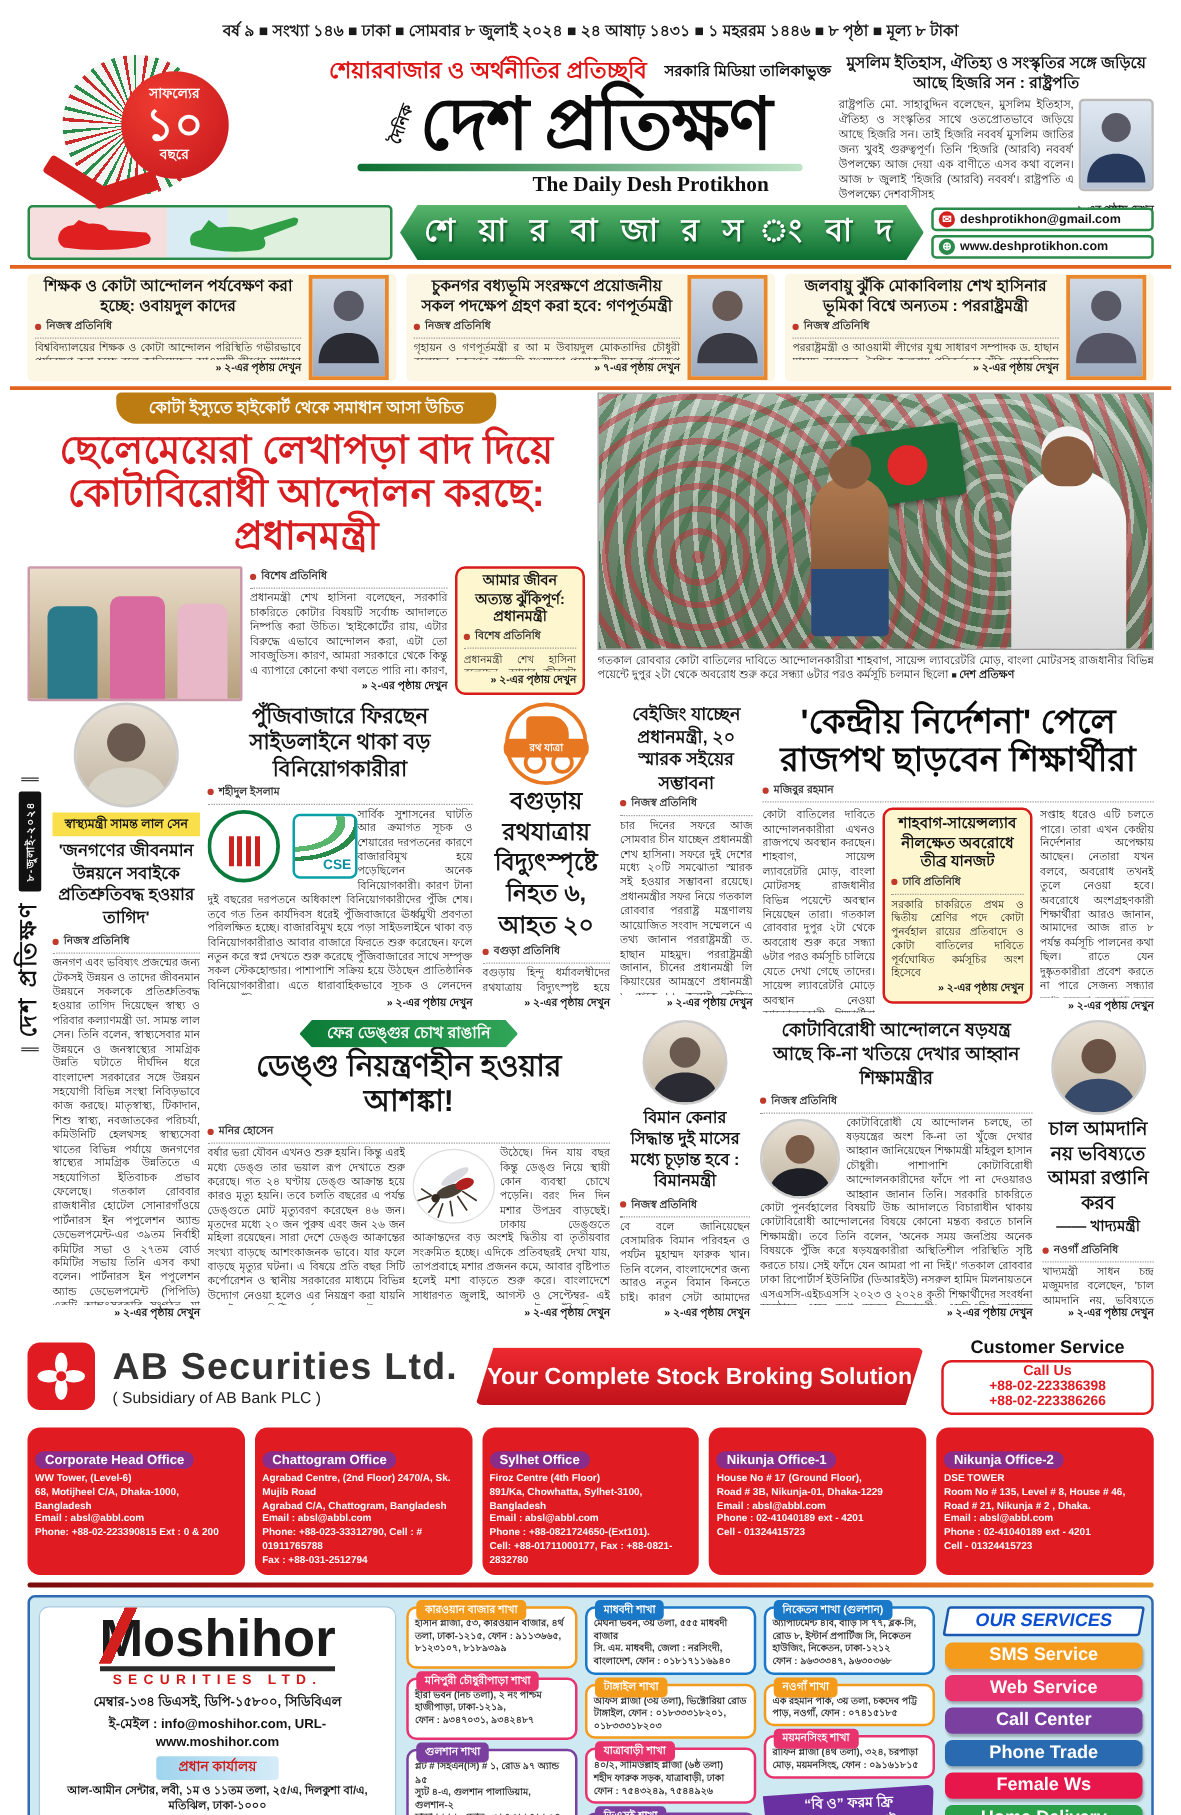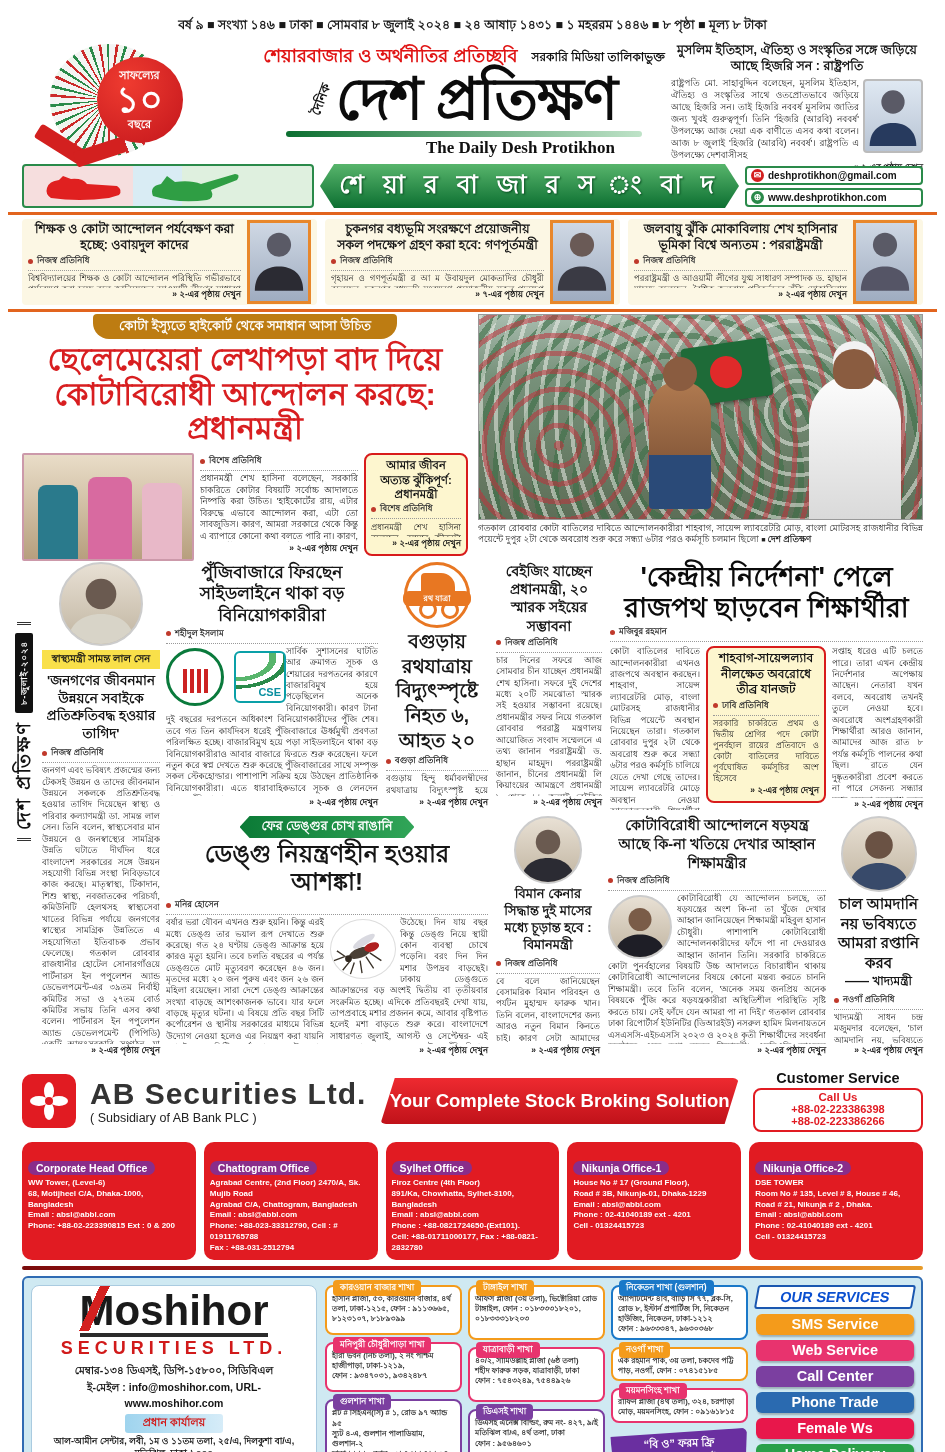--- a/index.html
+++ b/index.html
@@ -182,21 +182,21 @@
   .ab-card .oc-title { display:inline-block; background:#8a2d8a; color:#fff; font-size:10.5px; font-weight:900; border-radius:8px; padding:1px 8px; margin-bottom:3px; }
   .ab-card .oc-lines { color:#fff; font-size:8px; font-weight:bold; line-height:1.35; white-space:pre-line; }
   .hr-ab { height:4px; background:linear-gradient(90deg,#7a0c0c,#e11b22 55%,#e2641e 75%,#e89b28); margin-top:6px; border-radius:2px; }
 
   
   .mosh { margin:6px 14px 8px 14px; background:#cfe9f2; border:2px solid #2f6bb3; border-radius:6px; padding:7px; display:flex; gap:8px; height:198px; }
   .mosh-left { width:286px; flex:none; background:#fff; border-radius:8px; border:1px solid #aacbe0; padding:4px 8px; text-align:center; position:relative; overflow:hidden; }
   .mosh-brand { font-size:42px; font-weight:900; color:#1a1a1a; line-height:1; border-bottom:4px solid #2b2b2b; display:inline-block; padding-bottom:1px; position:relative; }
   .mosh-brand::before { content:""; position:absolute; left:-4px; bottom:2px; width:34px; height:46px;
     background:linear-gradient(115deg, transparent 44%, #d3201f 44% 62%, transparent 62%); }
-  .mosh-sub { color:#d11a1a; font-weight:900; font-size:18px; letter-spacing:5px; margin-top:1px; }
+  .mosh-sub { color:#d11a1a; font-weight:900; font-size:11px; letter-spacing:5px; margin-top:1px; }
   .mosh-member { font-size:10.5px; font-weight:900; margin-top:4px; }
   .mosh-email { font-size:10.5px; font-weight:bold; }
   .mosh-ho { display:inline-block; background:linear-gradient(90deg,#9fd4ee,#d6ecf8); color:#d11a1a; font-weight:900; font-size:11px; padding:0 18px; border-radius:3px; margin-top:5px; }
   .mosh-addr { font-size:9px; font-weight:bold; margin-top:2px; line-height:1.4; }
   .mosh-cols { display:flex; gap:6px; flex:1; min-width:0; }
   .mcol { flex:1; display:flex; flex-direction:column; gap:7px; min-width:0; }
   .branch { background:#fff; border:2px solid #888; border-radius:8px; padding:7px 5px 3px 5px; position:relative; flex:1; }
   .branch .bname { position:absolute; top:-7px; left:6px; color:#fff; font-size:8.5px; font-weight:900; border-radius:4px; padding:1px 7px; white-space:nowrap; }
   .branch .btext { font-size:7.6px; font-weight:bold; color:#333; line-height:1.35; white-space:pre-line; }
   .c-blue { background:#1a78c8; } .b-blue { border-color:#1a78c8; }
@@ -643,20 +643,26 @@
 ফোন : ৯৩৪৭০৩১, ৯৩৪২৪৮৭</div>
           </div>
         <div class="branch b-purple">
             <span class="bname c-purple">গুলশান শাখা</span>
             <div class="btext">প্লট # সিইএন(সি) # ১, রোড ৯৭ অ্যান্ড ৯৫
 স্যুট ৪-এ, গুলশান পালাডিয়াম, গুলশান-২
 ঢাকা ১২১২, ফোন : ০১৭৩২২৭৯২০৪</div>
           </div>
       </div>
       <div class="mcol">
+        <div class="branch b-blue">
+            <span class="bname c-blue">মাধবদী শাখা</span>
+            <div class="btext">মেঘনা ভবন, ৩য় তলা, ৫৫৫ মাধবদী বাজার
+সি. এম. মাধবদী, জেলা : নরসিংদী,
+বাংলাদেশ, ফোন : ০১৮১৭১১৬৯৪০</div>
+          </div>
         <div class="branch b-orange">
             <span class="bname c-orange">টাঙ্গাইল শাখা</span>
             <div class="btext">অফিস প্লাজা (৩য় তলা), ভিক্টোরিয়া রোড
 টাঙ্গাইল, ফোন : ০১৮৩৩৩১৮২০১,
 ০১৮৩৩৩১৮২০৩</div>
           </div>
         <div class="branch b-pink">
             <span class="bname c-pink">যাত্রাবাড়ী শাখা</span>
             <div class="btext">৪০/২, সামিউল্লাহ প্লাজা (৬ষ্ঠ তলা)
 শহীদ ফারুক সড়ক, যাত্রাবাড়ী, ঢাকা

